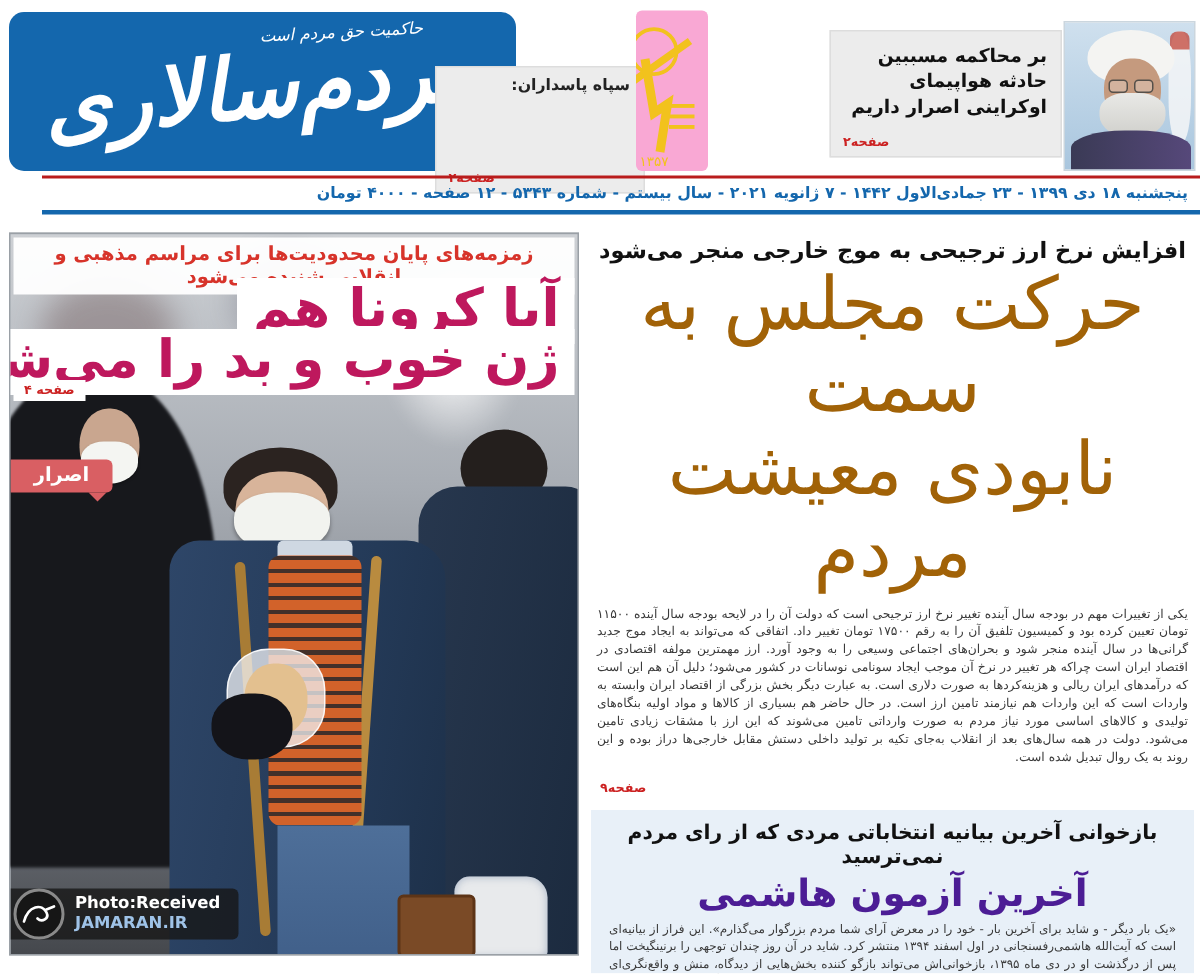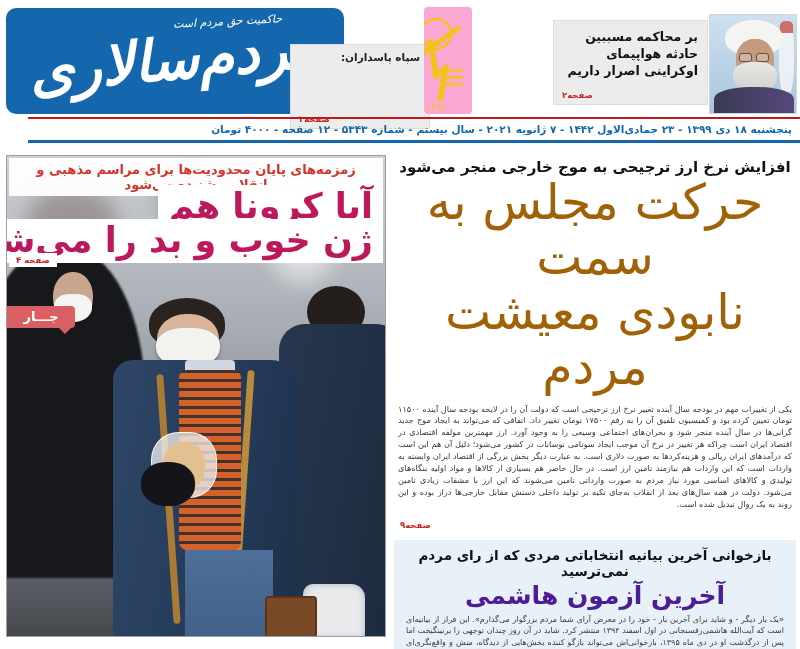--- a/index.html
+++ b/index.html
@@ -191,22 +191,33 @@
     <div class="bread-bag"></div>
     <div class="bread"></div>
     <div class="glove"></div>
     <div class="white-bag"></div>
     <div class="brown-bag"></div>
 
     <div class="ph-kicker">زمزمه‌های پایان محدودیت‌ها برای مراسم مذهبی و انقلابی شنیده می‌شود</div>
     <div class="ph-hl ph-hl1">آیا کرونا هم</div>
     <div class="ph-hl ph-hl2">ژن خوب و بد را می‌شناسد؟</div>
     <div class="ph-pagechip pagemark">صفحه ۴</div>
-    <div class="ph-tag">جـــار</div>
-
+    <div class="ph-tag">اصرار</div>
+
+    <div class="credit-bar">
+      <div class="credit-logo">
+        <svg width="24" height="18" viewBox="0 0 24 18">
+            <path d="M2 14 C 5 3, 14 2, 17 8 C 19 12, 14 15, 11 12 M17 6 L22 4" stroke="#ffffff" stroke-width="1.8" fill="none" stroke-linecap="round"></path>
+          </svg>
+      </div>
+      <div class="credit-lines">
+        <div class="credit-l1">Photo:Received</div>
+        <div class="credit-l2">JAMARAN.IR</div>
+      </div>
+    </div>
   </div>
 
   <div class="right-col">
 
     <div class="lead-kicker">افزایش نرخ ارز ترجیحی به موج خارجی منجر می‌شود</div>
     <div class="lead-hl">حرکت مجلس به سمت</div>
     <div class="lead-hl">نابودی معیشت مردم</div>
     <div class="lead-body">یکی از تغییرات مهم در بودجه سال آینده تغییر نرخ ارز ترجیحی است که دولت آن را در لایحه بودجه سال آینده ۱۱۵۰۰ تومان تعیین کرده بود و کمیسیون تلفیق آن را به رقم ۱۷۵۰۰ تومان تغییر داد. اتفاقی که می‌تواند به ایجاد موج جدید گرانی‌ها در سال آینده منجر شود و بحران‌های اجتماعی وسیعی را به وجود آورد. ارز مهمترین مولفه اقتصادی در اقتصاد ایران است چراکه هر تغییر در نرخ آن موجب ایجاد سونامی نوسانات در کشور می‌شود؛ دلیل آن هم این است که درآمدهای ایران ریالی و هزینه‌کردها به صورت دلاری است. به عبارت دیگر بخش بزرگی از اقتصاد ایران وابسته به واردات است که این واردات هم نیازمند تامین ارز است. در حال حاضر هم بسیاری از کالاها و مواد اولیه بنگاه‌های تولیدی و کالاهای اساسی مورد نیاز مردم به صورت وارداتی تامین می‌شوند که این ارز با مشقات زیادی تامین می‌شود. دولت در همه سال‌های بعد از انقلاب به‌جای تکیه بر تولید داخلی دستش مقابل خارجی‌ها دراز بوده و این روند به یک روال تبدیل شده است.</div>
     <div class="mark-row"><span class="pagemark">صفحه۹</span></div>
 

